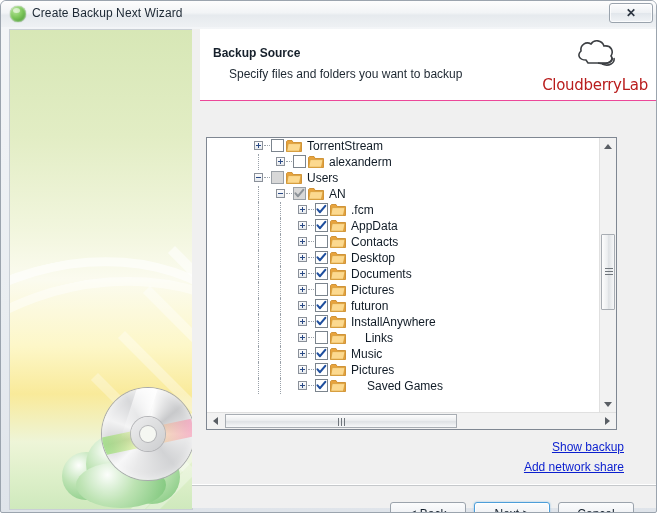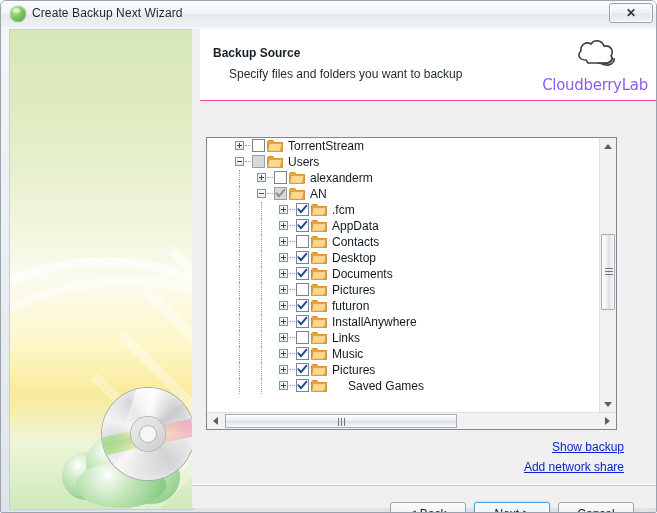--- a/index.html
+++ b/index.html
@@ -217,40 +217,41 @@
     right: 10px; top: 8px;
     width: 118px; height: 58px;
   }
   .logo svg { position: absolute; left: 36px; top: 0px; }
   .logo .logotext {
     position: absolute;
     left: 0; bottom: 1px;
     width: 118px;
     text-align: center;
     font-size: 15px;
-    color: #8b5cf6;
+    color: #b91c1c;
     font-family: "DejaVu Sans", sans-serif;
     letter-spacing: -0.3px;
   }
 
   
   .tree-panel {
     position: absolute;
     left: 14px; top: 108px;
     width: 411px; height: 293px;
     background: #ffffff;
     border: 1px solid #7f8792;
     box-sizing: border-box;
     overflow: hidden;
   }
   .tree-inner {
     position: absolute;
     left: 0; top: 0;
     width: 394px; height: 275px;
     overflow: hidden;
+    padding-left: 19px;
   }
   .row {
     position: relative;
     height: 16px;
     white-space: nowrap;
     font-size: 12px;
     color: #14202c;
   }
 
   .expander {
@@ -488,42 +489,42 @@
               <div class="expander plus" style="left: 28px;"></div>
               <div class="dots" style="left: 38px; width: 6px;"></div>
               <div class="checkbox" style="left: 45px;"></div>
               <div class="folder" style="left: 60px;"><svg width="16" height="13" viewBox="0 0 16 13">
                   <path d="M0.5 2.5 L0.5 12.5 L15.5 12.5 L15.5 3.5 L7.2 3.5 L6.0 1.5 L1.5 1.5 Z" fill="#e8a33d" stroke="#c8841f" stroke-width="0.8"></path>
                   <path d="M2.2 4.6 L15.0 4.6 L13.4 12.2 L0.8 12.2 Z" fill="#fcd98f" stroke="#d49a34" stroke-width="0.7"></path>
                 </svg></div>
               <div class="label" style="left: 81px;">TorrentStream</div>
             </div>
             <div class="row">
+              <div class="vline" style="left: 32px; top: 0px; height: 16px;"></div>
+              <div class="expander plus" style="left: 50px;"></div>
+              <div class="dots" style="left: 60px; width: 6px;"></div>
+              <div class="checkbox" style="left: 67px;"></div>
+              <div class="folder" style="left: 82px;"><svg width="16" height="13" viewBox="0 0 16 13">
+                  <path d="M0.5 2.5 L0.5 12.5 L15.5 12.5 L15.5 3.5 L7.2 3.5 L6.0 1.5 L1.5 1.5 Z" fill="#e8a33d" stroke="#c8841f" stroke-width="0.8"></path>
+                  <path d="M2.2 4.6 L15.0 4.6 L13.4 12.2 L0.8 12.2 Z" fill="#fcd98f" stroke="#d49a34" stroke-width="0.7"></path>
+                </svg></div>
+              <div class="label" style="left: 103px;">alexanderm</div>
+            </div>
+            <div class="row">
               <div class="expander minus" style="left: 28px;"></div>
               <div class="dots" style="left: 38px; width: 6px;"></div>
               <div class="checkbox gray" style="left: 45px;"></div>
               <div class="folder" style="left: 60px;"><svg width="16" height="13" viewBox="0 0 16 13">
                   <path d="M0.5 2.5 L0.5 12.5 L15.5 12.5 L15.5 3.5 L7.2 3.5 L6.0 1.5 L1.5 1.5 Z" fill="#e8a33d" stroke="#c8841f" stroke-width="0.8"></path>
                   <path d="M2.2 4.6 L15.0 4.6 L13.4 12.2 L0.8 12.2 Z" fill="#fcd98f" stroke="#d49a34" stroke-width="0.7"></path>
                 </svg></div>
               <div class="label" style="left: 81px;">Users</div>
             </div>
             <div class="row">
               <div class="vline" style="left: 32px; top: 0px; height: 16px;"></div>
-              <div class="expander plus" style="left: 50px;"></div>
-              <div class="dots" style="left: 60px; width: 6px;"></div>
-              <div class="checkbox" style="left: 67px;"></div>
-              <div class="folder" style="left: 82px;"><svg width="16" height="13" viewBox="0 0 16 13">
-                  <path d="M0.5 2.5 L0.5 12.5 L15.5 12.5 L15.5 3.5 L7.2 3.5 L6.0 1.5 L1.5 1.5 Z" fill="#e8a33d" stroke="#c8841f" stroke-width="0.8"></path>
-                  <path d="M2.2 4.6 L15.0 4.6 L13.4 12.2 L0.8 12.2 Z" fill="#fcd98f" stroke="#d49a34" stroke-width="0.7"></path>
-                </svg></div>
-              <div class="label" style="left: 103px;">alexanderm</div>
-            </div>
-            <div class="row">
-              <div class="vline" style="left: 32px; top: 0px; height: 16px;"></div>
               <div class="expander minus" style="left: 50px;"></div>
               <div class="dots" style="left: 60px; width: 6px;"></div>
               <div class="checkbox gray" style="left: 67px;">
                 <svg width="11" height="11" viewBox="0 0 11 11">
                   <path d="M1.5 5.4 L4.0 8.2 L9.3 1.8" fill="none" stroke="#8d9399" stroke-width="2.1" stroke-linecap="round" stroke-linejoin="round"></path>
                 </svg>
               </div>
               <div class="folder" style="left: 82px;"><svg width="16" height="13" viewBox="0 0 16 13">
                   <path d="M0.5 2.5 L0.5 12.5 L15.5 12.5 L15.5 3.5 L7.2 3.5 L6.0 1.5 L1.5 1.5 Z" fill="#e8a33d" stroke="#c8841f" stroke-width="0.8"></path>
                   <path d="M2.2 4.6 L15.0 4.6 L13.4 12.2 L0.8 12.2 Z" fill="#fcd98f" stroke="#d49a34" stroke-width="0.7"></path>
@@ -653,21 +654,21 @@
             <div class="row">
               <div class="vline" style="left: 32px; top: 0px; height: 16px;"></div>
               <div class="vline" style="left: 54px; top: 0px; height: 16px;"></div>
               <div class="expander plus" style="left: 72px;"></div>
               <div class="dots" style="left: 82px; width: 6px;"></div>
               <div class="checkbox" style="left: 89px;"></div>
               <div class="folder" style="left: 104px;"><svg width="16" height="13" viewBox="0 0 16 13">
                   <path d="M0.5 2.5 L0.5 12.5 L15.5 12.5 L15.5 3.5 L7.2 3.5 L6.0 1.5 L1.5 1.5 Z" fill="#e8a33d" stroke="#c8841f" stroke-width="0.8"></path>
                   <path d="M2.2 4.6 L15.0 4.6 L13.4 12.2 L0.8 12.2 Z" fill="#fcd98f" stroke="#d49a34" stroke-width="0.7"></path>
                 </svg></div>
-              <div class="label" style="left: 125px;">Links</div>
+              <div class="label" style="left: 139px;">Links</div>
             </div>
             <div class="row">
               <div class="vline" style="left: 32px; top: 0px; height: 16px;"></div>
               <div class="vline" style="left: 54px; top: 0px; height: 16px;"></div>
               <div class="expander plus" style="left: 72px;"></div>
               <div class="dots" style="left: 82px; width: 6px;"></div>
               <div class="checkbox" style="left: 89px;">
                 <svg width="11" height="11" viewBox="0 0 11 11">
                   <path d="M1.5 5.4 L4.0 8.2 L9.3 1.8" fill="none" stroke="#1f4f9e" stroke-width="2.1" stroke-linecap="round" stroke-linejoin="round"></path>
                 </svg>

